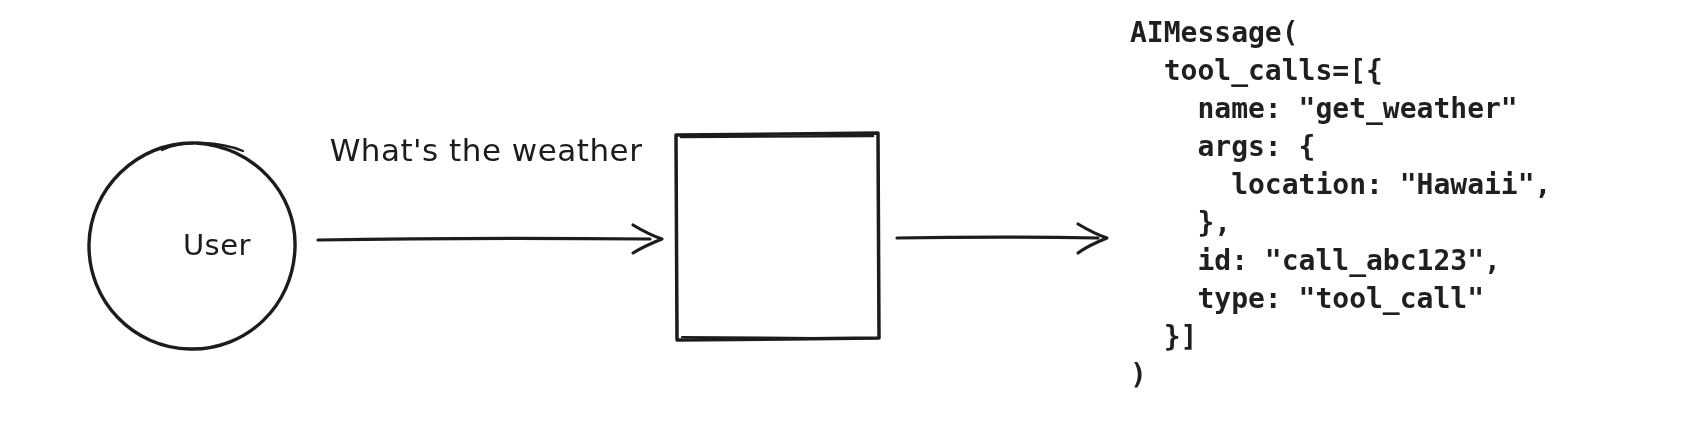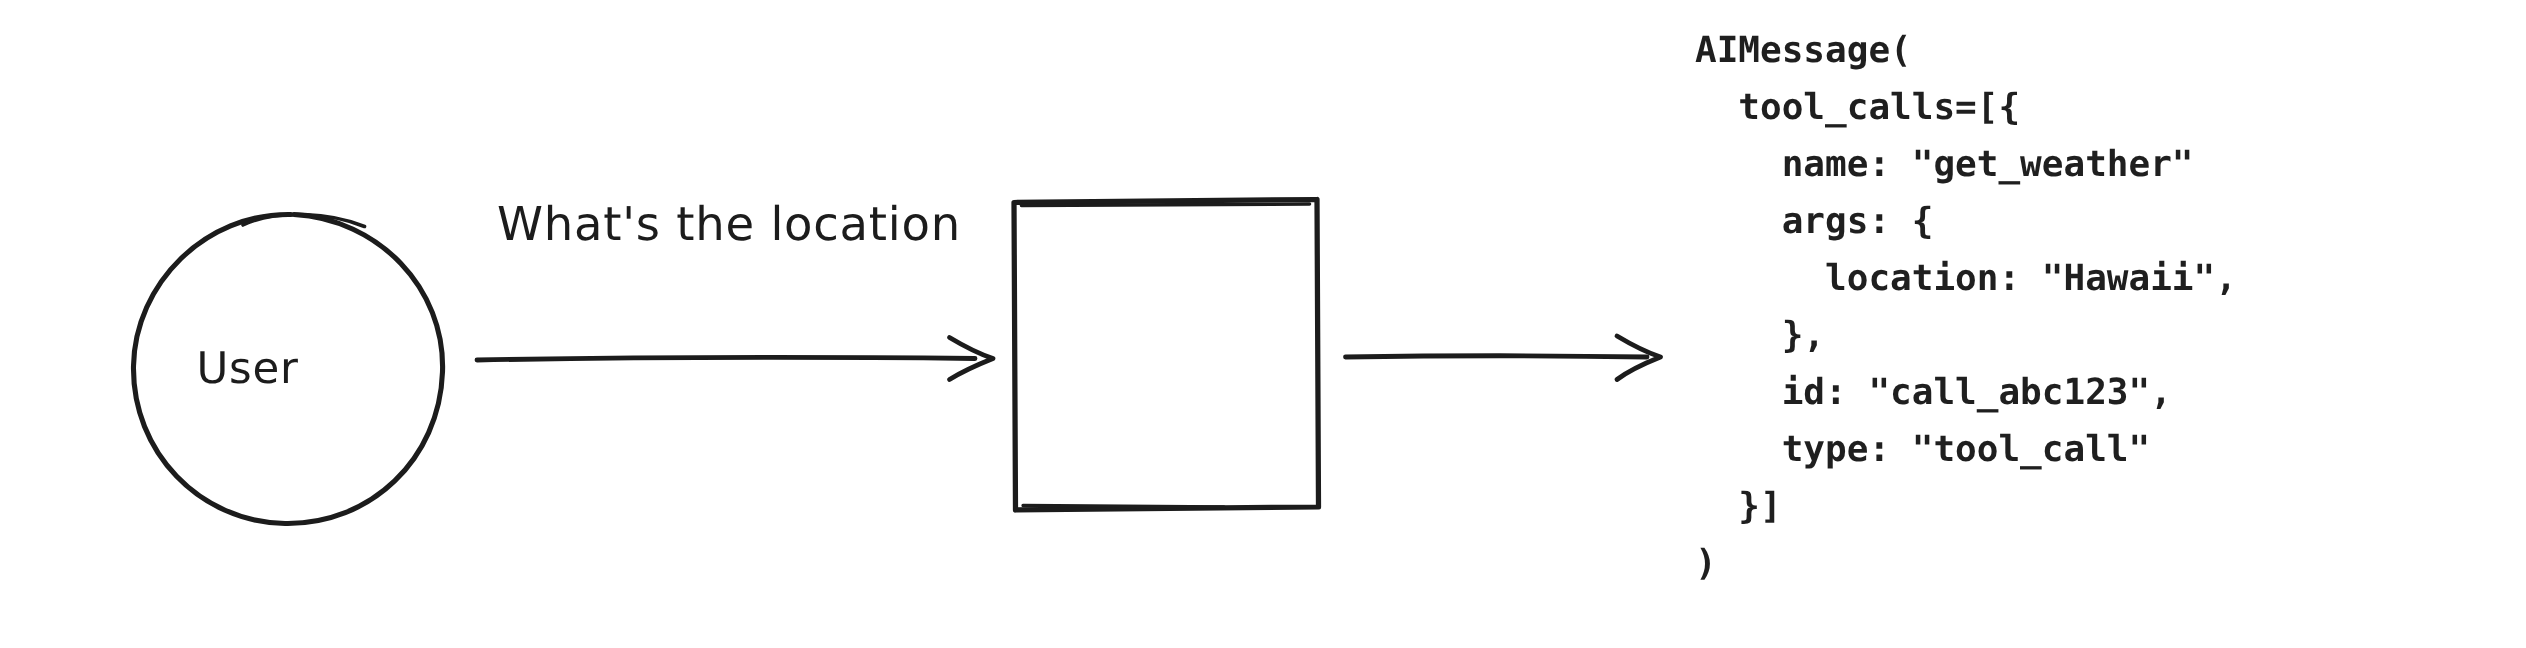--- a/index.html
+++ b/index.html
@@ -24,21 +24,21 @@
     height: 432px;
   }
   .ink-stroke {
     fill: none;
     stroke: #1c1c1c;
     stroke-linecap: round;
     stroke-linejoin: round;
   }
   .node-label {
     position: absolute;
-    text-align: left;
+    text-align: right;
     color: #1c1c1c;
     letter-spacing: 0.5px;
   }
   #user-label {
     left: 131px;
     top: 228px;
     width: 120px;
     font-size: 29px;
   }
   #model-label {
@@ -58,21 +58,21 @@
     color: #1c1c1c;
     letter-spacing: 0.5px;
   }
   #ai-message-code {
     position: absolute;
     left: 1130px;
     top: 14px;
     margin: 0;
     font-family: "DejaVu Sans Mono", monospace;
     font-weight: bold;
-    font-size: 24px;
+    font-size: 28px;
     line-height: 38px;
     color: #1f1f1f;
     white-space: pre;
   }
 </style>
 </head>
 <body>
 
 <div id="canvas">
 
@@ -97,21 +97,21 @@
     <g>
       <path class="ink-stroke" stroke-width="3.2" d="M 897 238 C 960 237 1040 237 1098 238"></path>
       <path class="ink-stroke" stroke-width="3.2" d="M 1078 224 C 1088 230 1098 235 1107 238 C 1097 242 1086 247 1078 253"></path>
     </g>
   </svg>
 
   <div id="user-label" class="node-label">User</div>
 
 
   <div id="request-label">
-    <div>What's the location</div>
+    <div>What's the weather</div>
   </div>
 
   <pre id="ai-message-code">AIMessage(
   tool_calls=[{
     name: "get_weather"
     args: {
       location: "Hawaii",
     },
     id: "call_abc123",
     type: "tool_call"

